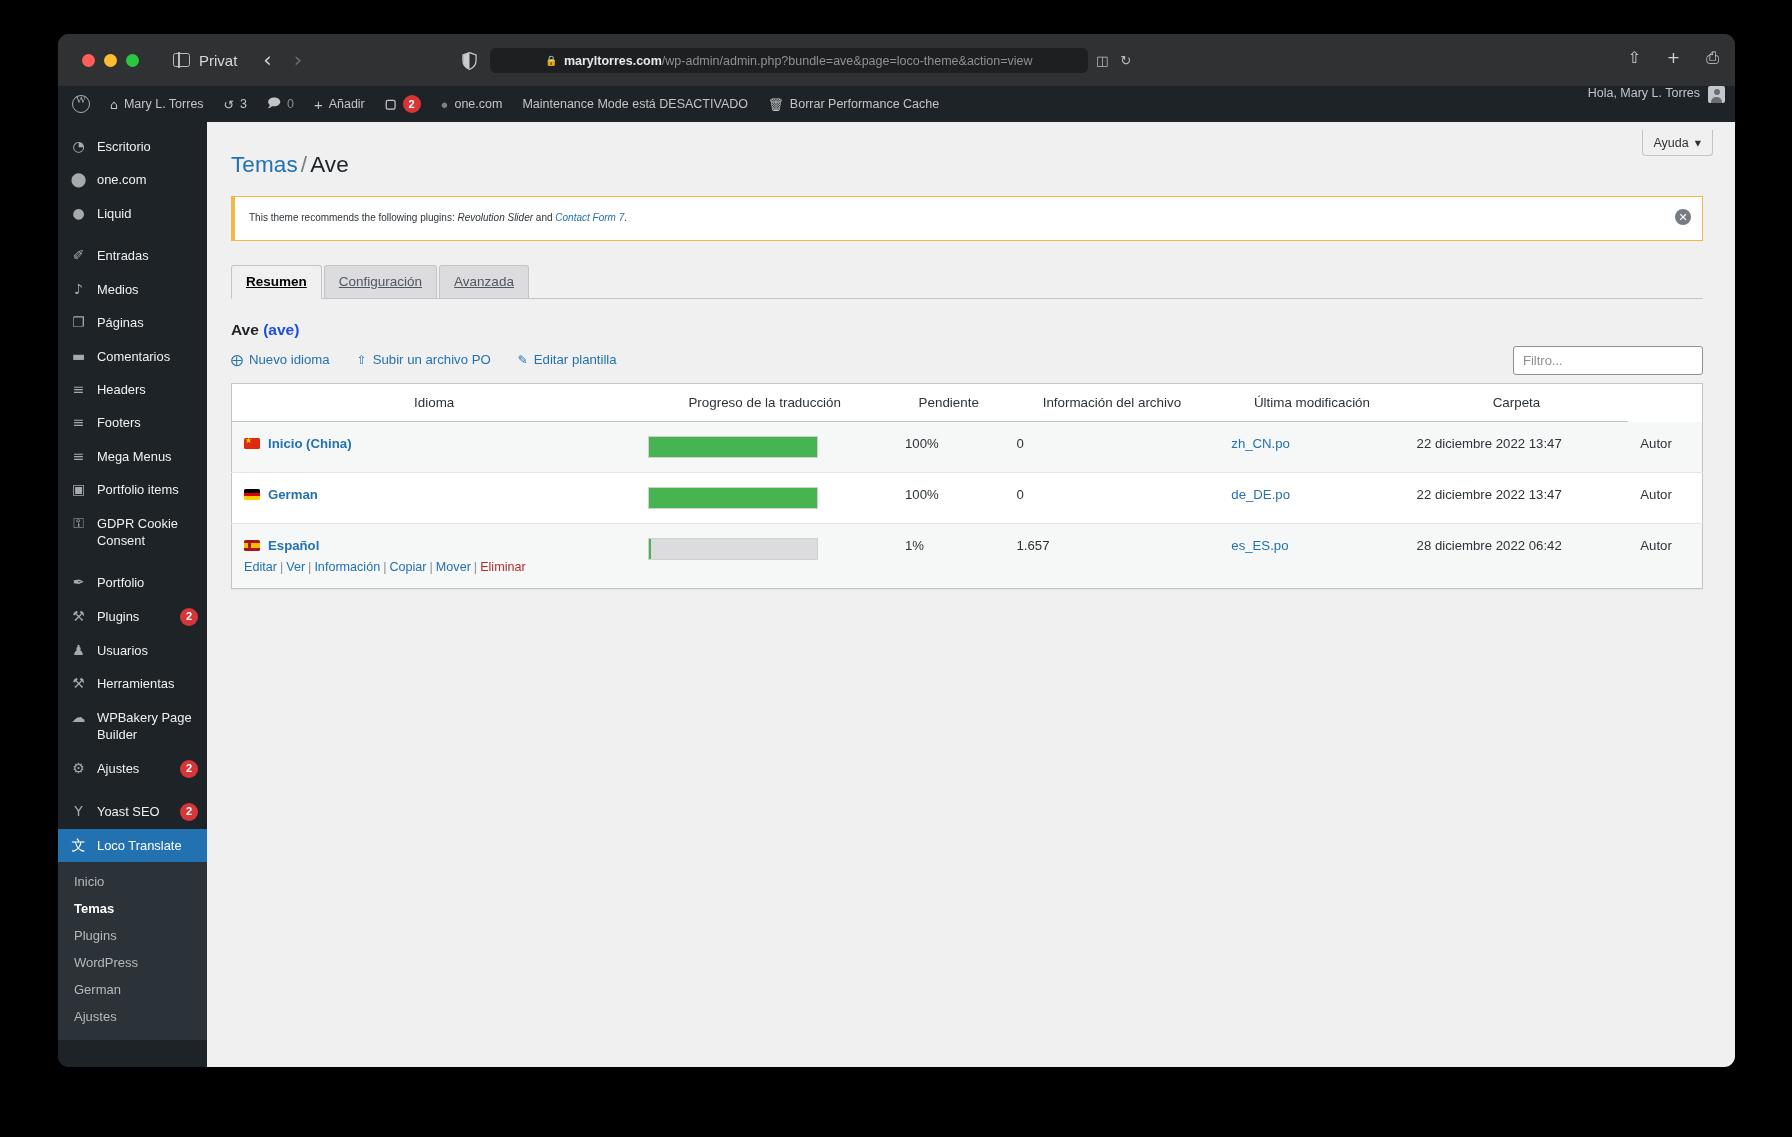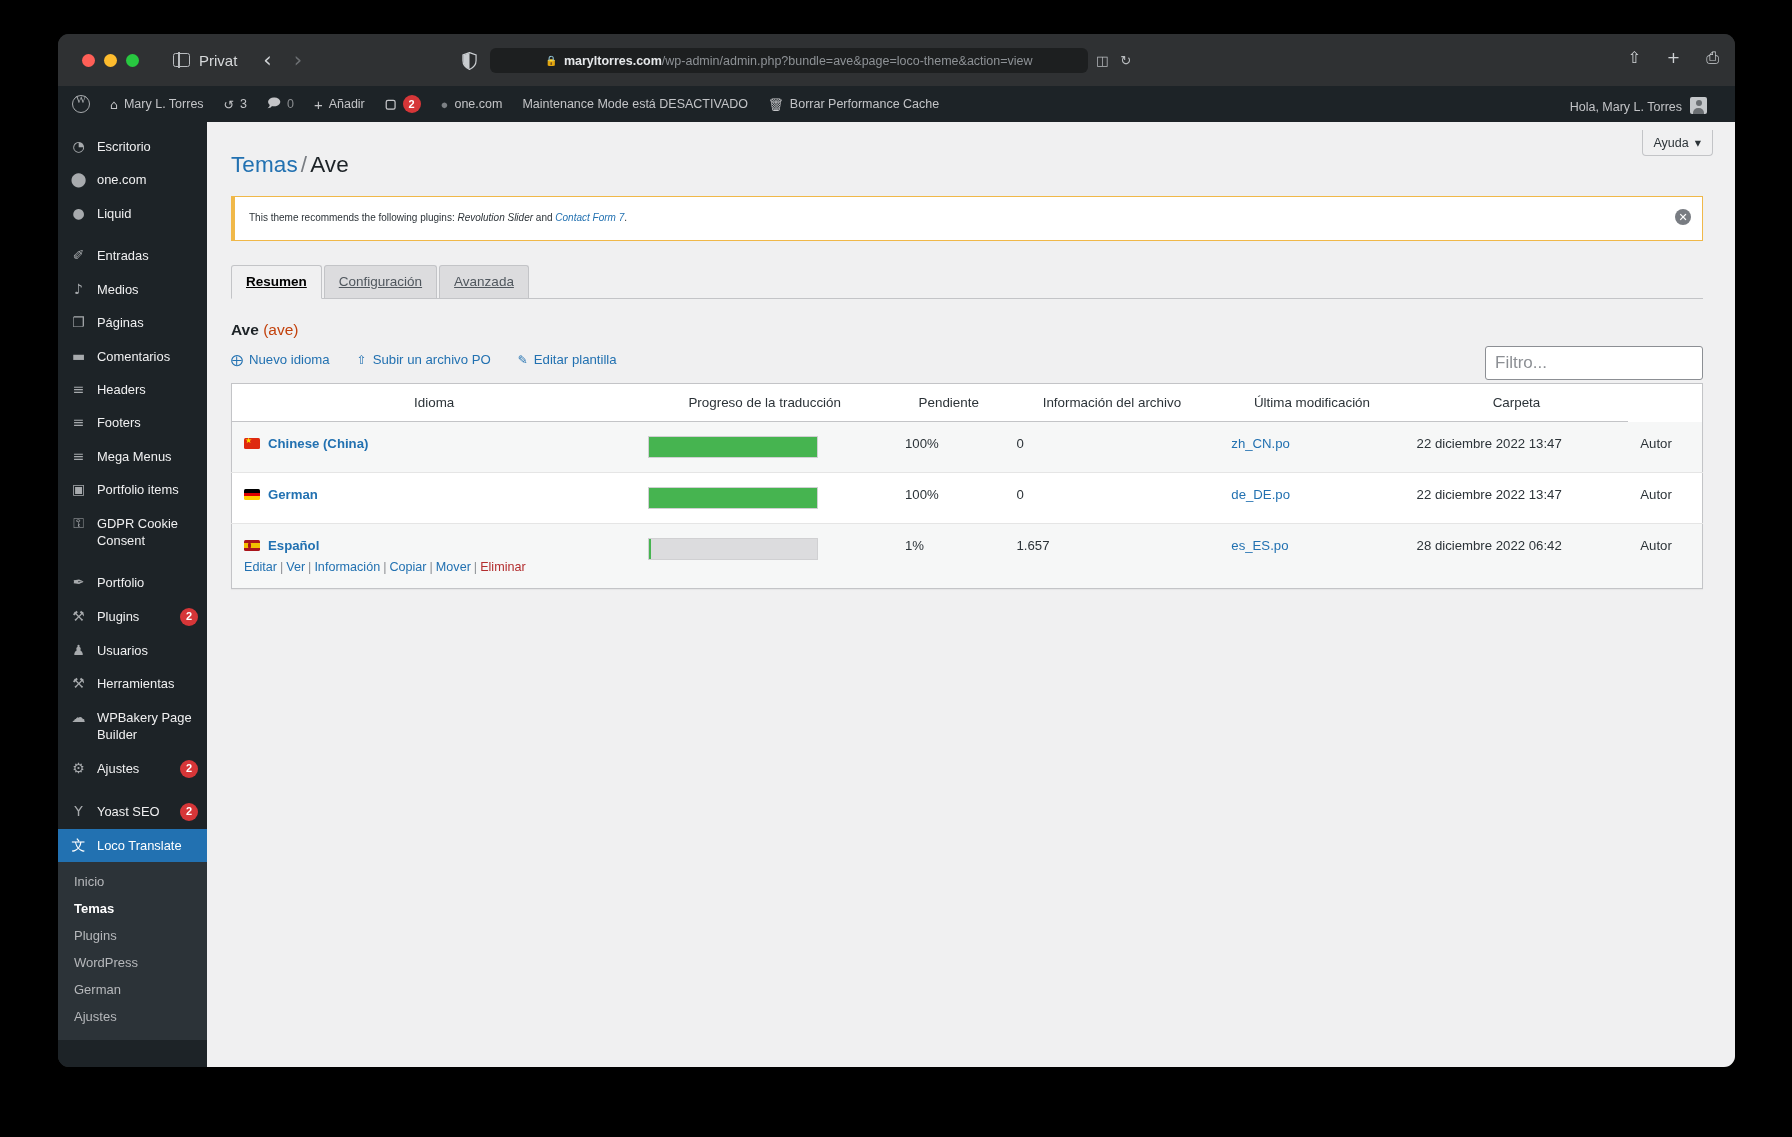--- a/index.html
+++ b/index.html
@@ -111,21 +111,21 @@
     font-family: "Liberation Serif", serif;
   }
   .badge {
     display: inline-flex; align-items: center; justify-content: center;
     min-width: 18px; height: 18px; padding: 0 5px;
     background: #d63638; color: #fff;
     border-radius: 9px; font-size: 11px; font-weight: 600;
   }
   .ab-right {
     position: absolute; right: 0; top: 0; height: 28px;
-    display: flex; align-items: flex-end; gap: 8px; padding-right: 28px;
+    display: flex; align-items: flex-start; gap: 8px; padding-right: 10px;
   }
   .avatar-sm {
     width: 17px; height: 17px; background: #c4c7ca;
     border-radius: 2px; position: relative; display:inline-block;
   }
   .avatar-sm::before {
     content:""; position:absolute; left:5.5px; top:3px; width:6px; height:6px;
     border-radius:50%; background:#6a6e72;
   }
   .avatar-sm::after {
@@ -213,34 +213,34 @@
     display: inline-block;
     padding: 8px 14px 9px;
     font-size: 13.5px; color: #50575e;
     background: #dcdcde; border: 1px solid #c3c4c7; border-bottom: none;
     margin-right: 2px; margin-bottom: -1px;
     border-radius: 3px 3px 0 0;
   }
   .nav-tab.active { background: #f0f0f1; color: #000; font-weight: 600; border-bottom: 1px solid #f0f0f1; }
 
   .bundle-title { font-size: 15.5px; color: #1d2327; margin: 0 0 13px; font-weight: 700;}
-  .bundle-title .slug { color: #c2410c; font-weight: 400; text-align: right; }
+  .bundle-title .slug { color: #1d4ed8; font-weight: 700; text-align: right; }
 
   .toolbar-row { display: flex; align-items: center; margin-bottom: 16px; position: relative;}
   .tool-link {
     display: inline-flex; align-items: center; gap: 6px;
     color: #2271b1; font-size: 13.2px; text-decoration: none;
     margin-right: 27px;
   }
   .tool-link .ti { font-size: 12px; font-family: "DejaVu Sans", sans-serif; }
   .filter-input {
     position: absolute; right: 0; top: -6px;
-    width: 218px; padding: 6px 9px;
+    width: 190px; padding: 6px 9px;
     border: 1px solid #8c8f94; border-radius: 3px;
-    font-size: 17px; color: #2c3338; background: #fff;
+    font-size: 13px; color: #2c3338; background: #fff;
     font-family: "Liberation Sans", sans-serif;
   }
   .filter-input::placeholder { color: #8c8f94; }
 
   table.wp-list {
     width: 100%; border-collapse: collapse;
     background: #fff; border: 1px solid #c3c4c7;
     box-shadow: 0 1px 1px rgba(0,0,0,.04);
   }
   table.wp-list th {
@@ -514,21 +514,21 @@
                   <th>Información del archivo</th>
                   <th>Última modificación</th>
                   <th>Carpeta</th>
                 </tr>
             </thead>
             <tbody id="tbody">
                 <tr class="alt">
                   <td>
                     <div class="lang-cell">
                       <span class="flag flag-cn"></span>
-                      <a href="#">Chinese (China)</a>
+                      <a href="#">Inicio (China)</a>
                     </div>
                   </td>
                   <td>
                     <div class="progress">
                       <div class="bar" style="width: 100%;"></div>
                     </div>
                   </td>
                   <td class="pct">100%</td>
                   <td>0</td>
                   <td><a href="#" class="file-link">zh_CN.po</a></td>

